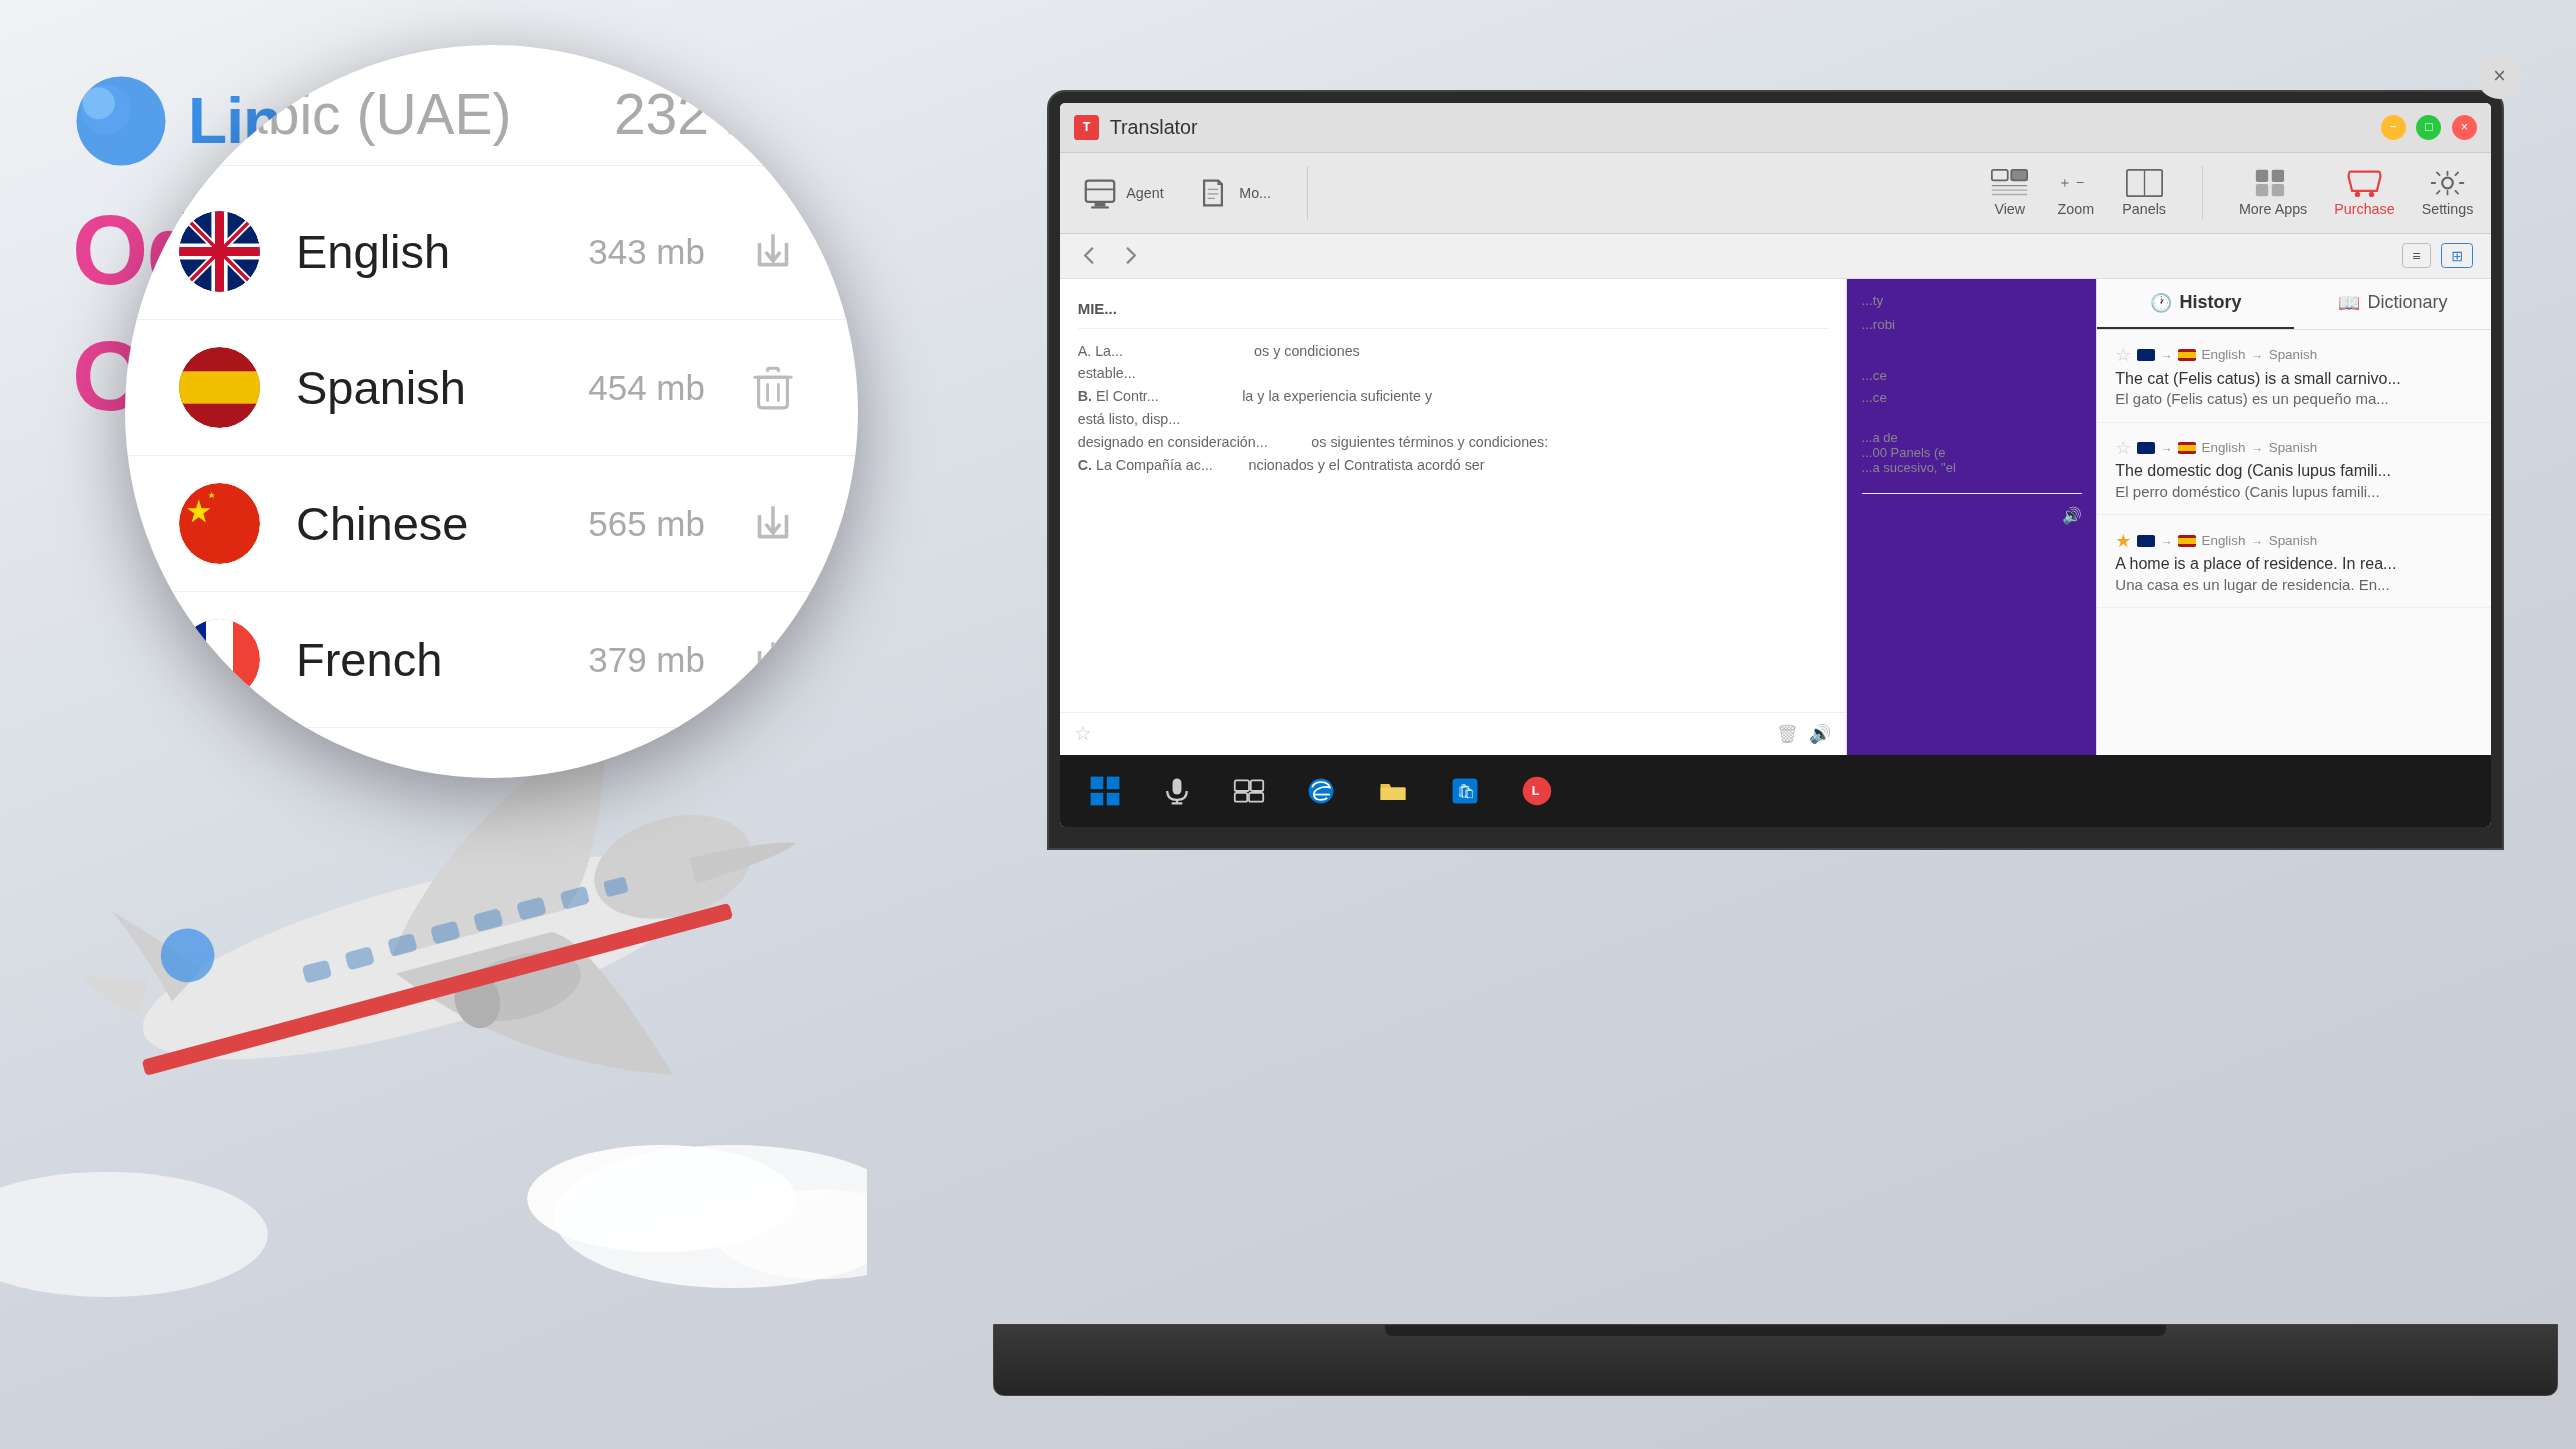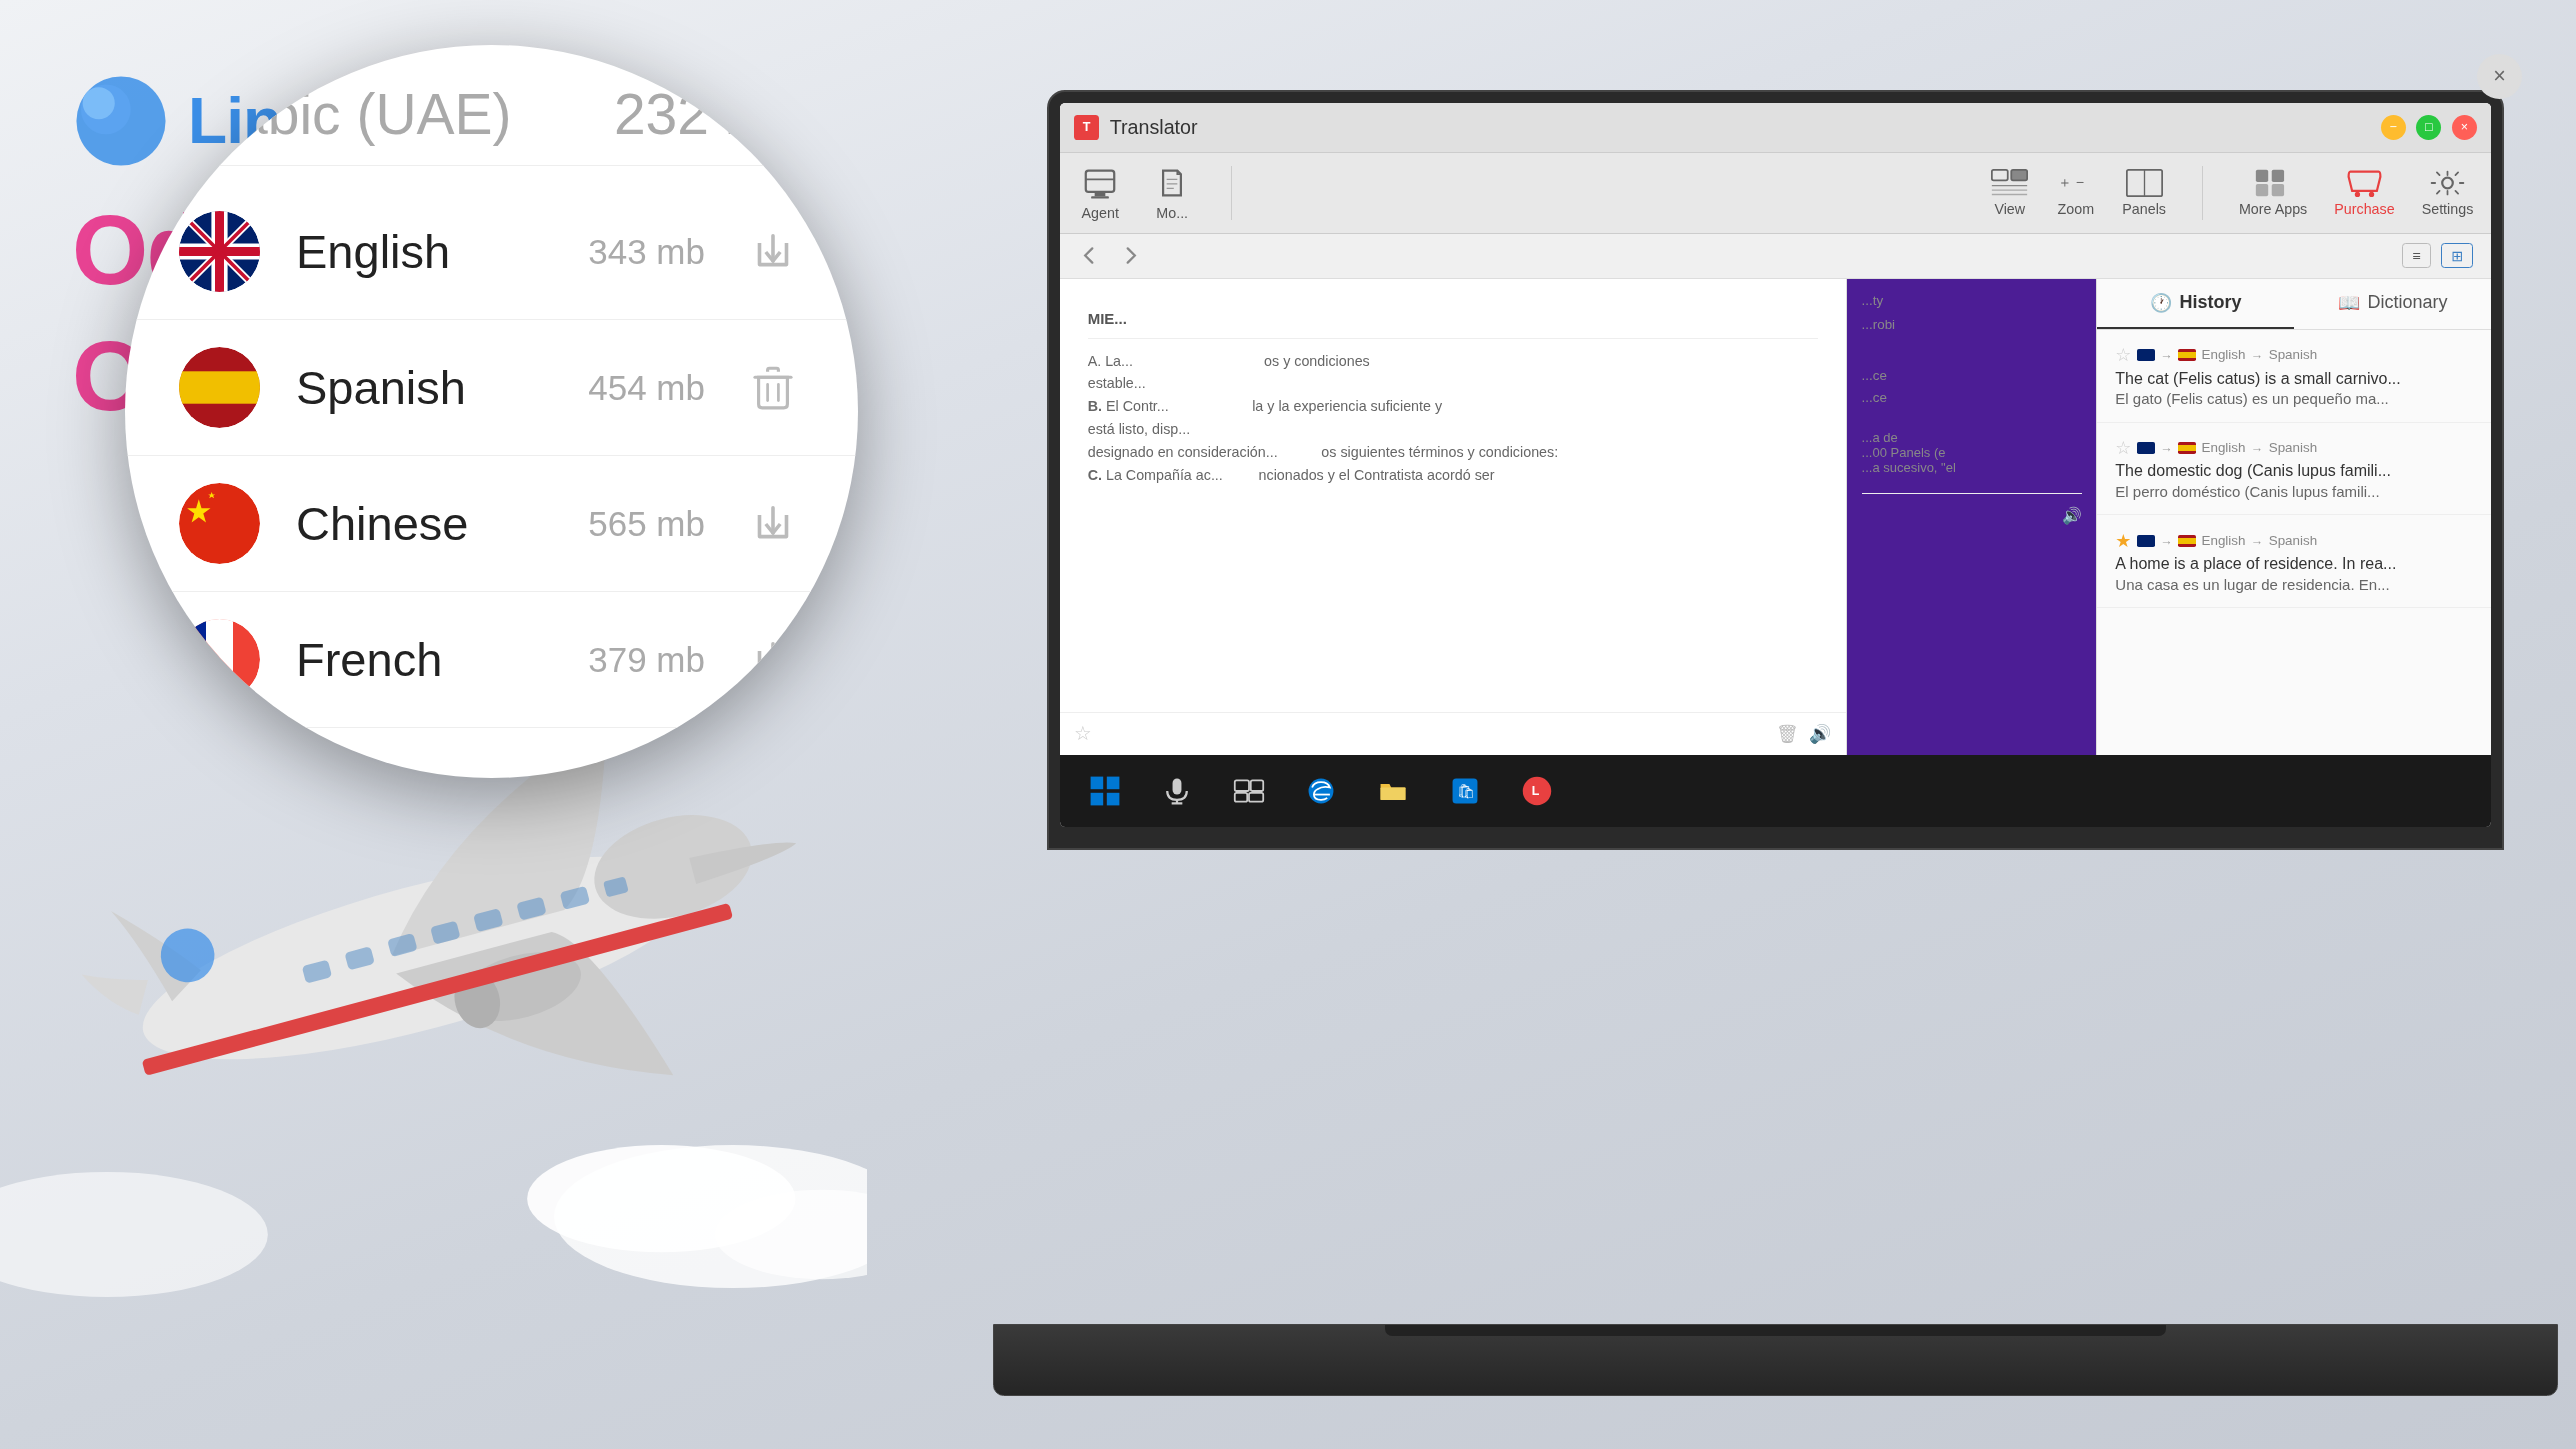--- a/index.html
+++ b/index.html
@@ -152,21 +152,20 @@
       height: 81px;
       background: #e8e8e8;
       display: flex;
       align-items: center;
       padding: 0 18px;
       gap: 27px;
       border-bottom: 0.9px solid #ccc;
     }
     .toolbar-group {
       display: flex;
-      flex-direction: column;
       align-items: center;
       gap: 3.6px;
     }
     .toolbar-icon-box {
       width: 45px;
       height: 38px;
       display: flex;
       align-items: center;
       justify-content: center;
     }
@@ -216,21 +215,21 @@
     
     .trans-panel {
       flex: 1;
       display: flex;
       flex-direction: column;
       border-right: 0.9px solid #ddd;
       background: #fff;
     }
     .trans-panel-content {
       flex: 1;
-      padding: 28px;
+      padding: 18px;
       overflow: hidden;
       font-size: 16px;
       color: #333;
       line-height: 1.6;
     }
     .trans-text-small {
       font-size: 14.3px;
       color: #666;
     }
 

